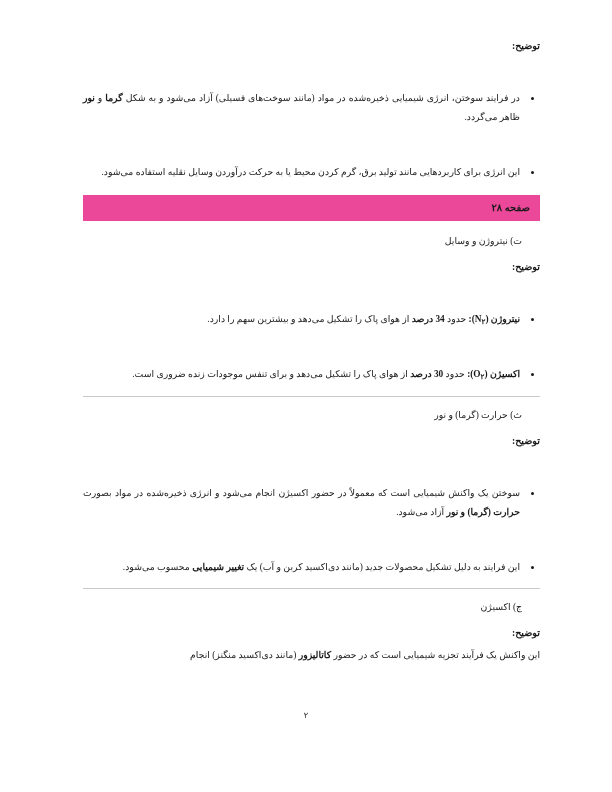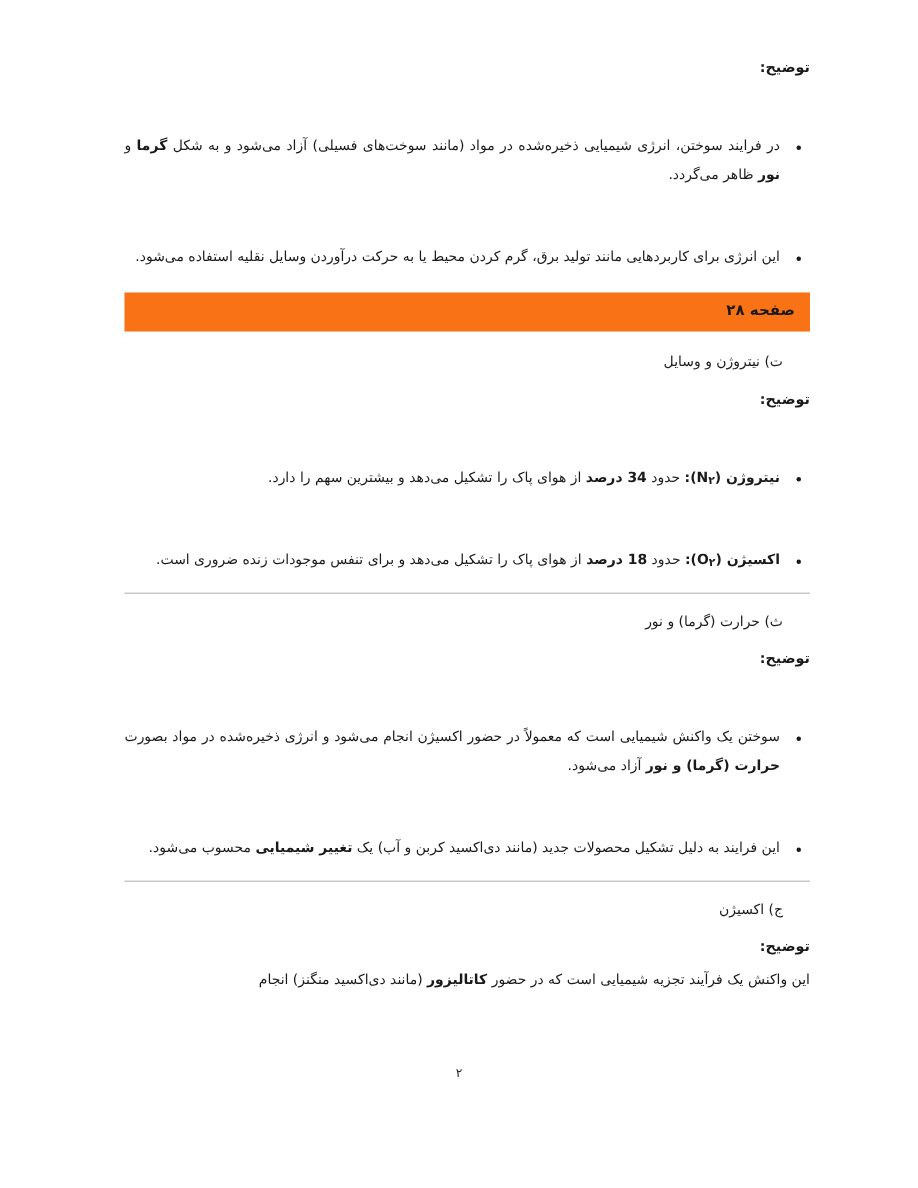--- a/index.html
+++ b/index.html
@@ -13,20 +13,21 @@
     font-family: "DejaVu Sans", "Liberation Sans", sans-serif;
     color: #1a1a1a;
     overflow: hidden;
   }
   .page {
     position: relative;
     width: 612px;
     height: 756px;
     box-sizing: border-box;
     padding: 38px 72px 30px 83px;
+    font-family: Liberation Serif, serif;
   }
   .doc {
     direction: rtl;
     text-align: right;
     font-size: 9.3px;
     line-height: 1.95;
   }
   .label {
     font-weight: bold;
     font-size: 9.6px;
@@ -51,21 +52,21 @@
     position: absolute;
     right: 6px;
     top: 8px;
     width: 3px;
     height: 3px;
     background: #1a1a1a;
     border-radius: 50%;
   }
   b, strong { font-weight: bold; }
   .section-head {
-    background: #f97316;
+    background: #ec4899;
     font-weight: bold;
     font-size: 10px;
     padding: 5px 10px 5px 10px;
     margin: 14px 0 12px 0;
     line-height: 1.6;
   }
   .hr {
     border: 0;
     border-top: 1px solid #c9c9c9;
     margin: 12px 0 10px 0;
@@ -112,21 +113,21 @@
     </ul>
 
     <div class="section-head">صفحه ۲۸</div>
 
     <div class="subhead">ت) نیتروژن و وسایل</div>
 
     <div class="label">توضیح:</div>
 
     <ul class="bullets">
       <li><b>نیتروژن (N<span class="sub">۲</span>):</b> حدود <b>34 درصد</b> از هوای پاک را تشکیل می‌دهد و بیشترین سهم را دارد.</li>
-      <li><b>اکسیژن (O<span class="sub">۲</span>):</b> حدود <b>18 درصد</b> از هوای پاک را تشکیل می‌دهد و برای تنفس موجودات زنده ضروری است.</li>
+      <li><b>اکسیژن (O<span class="sub">۲</span>):</b> حدود <b>30 درصد</b> از هوای پاک را تشکیل می‌دهد و برای تنفس موجودات زنده ضروری است.</li>
     </ul>
 
     <hr class="hr">
 
     <div class="subhead">ث) حرارت (گرما) و نور</div>
 
     <div class="label">توضیح:</div>
 
     <ul class="bullets">
       <li>سوختن یک واکنش شیمیایی است که معمولاً در حضور اکسیژن انجام می‌شود و انرژی ذخیره‌شده در مواد بصورت <b>حرارت (گرما) و نور</b> آزاد می‌شود.</li>

